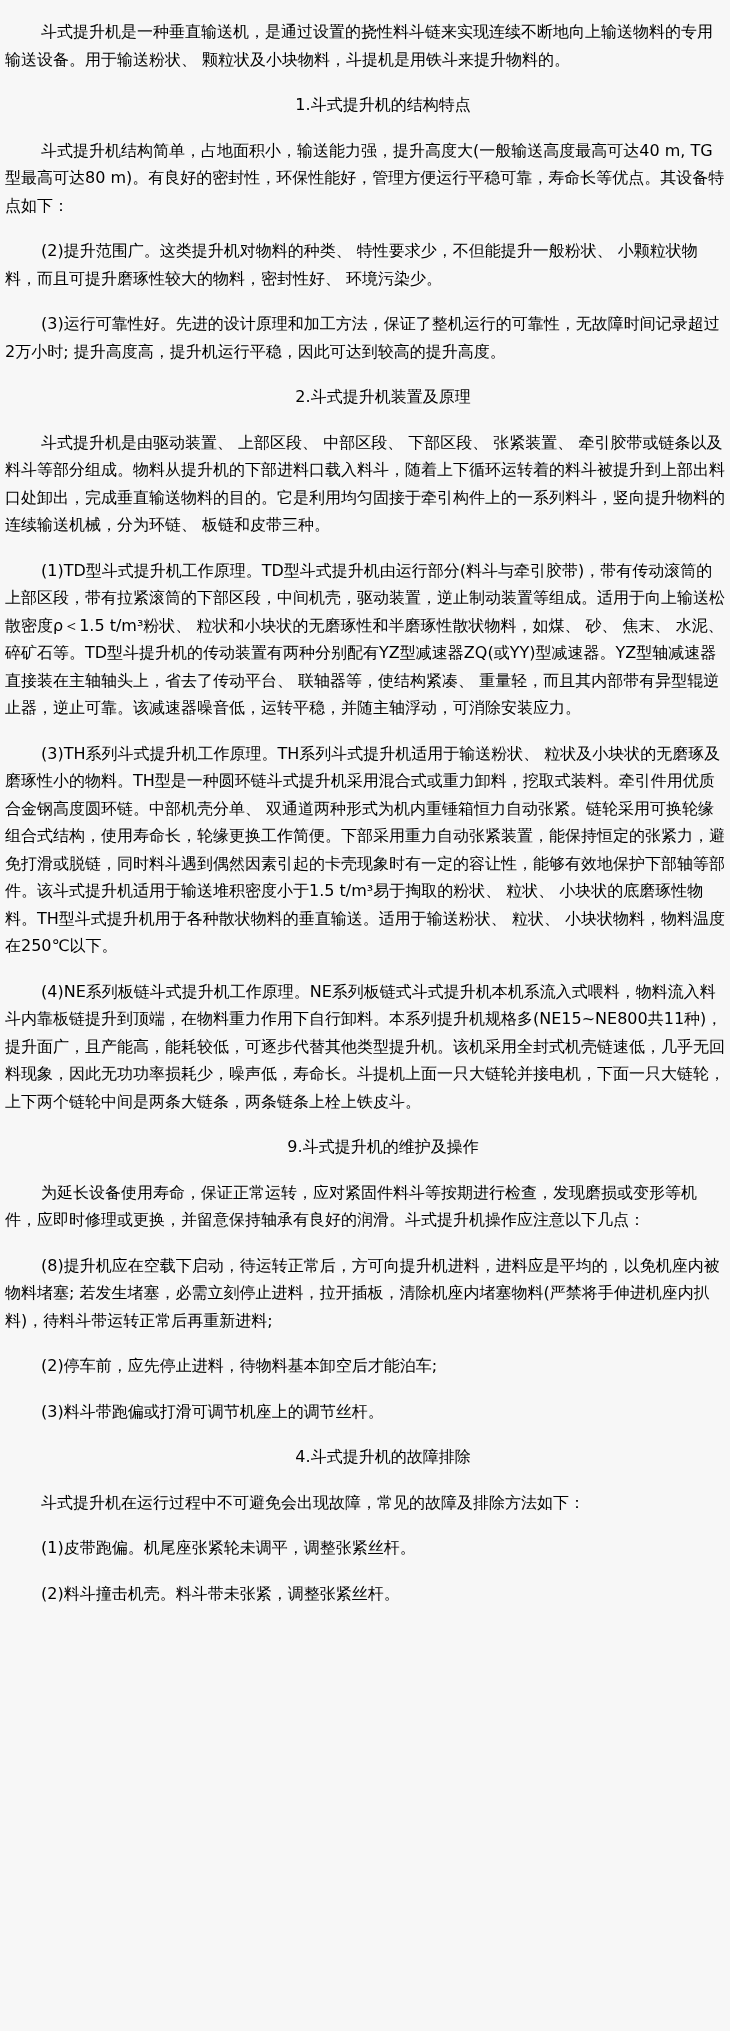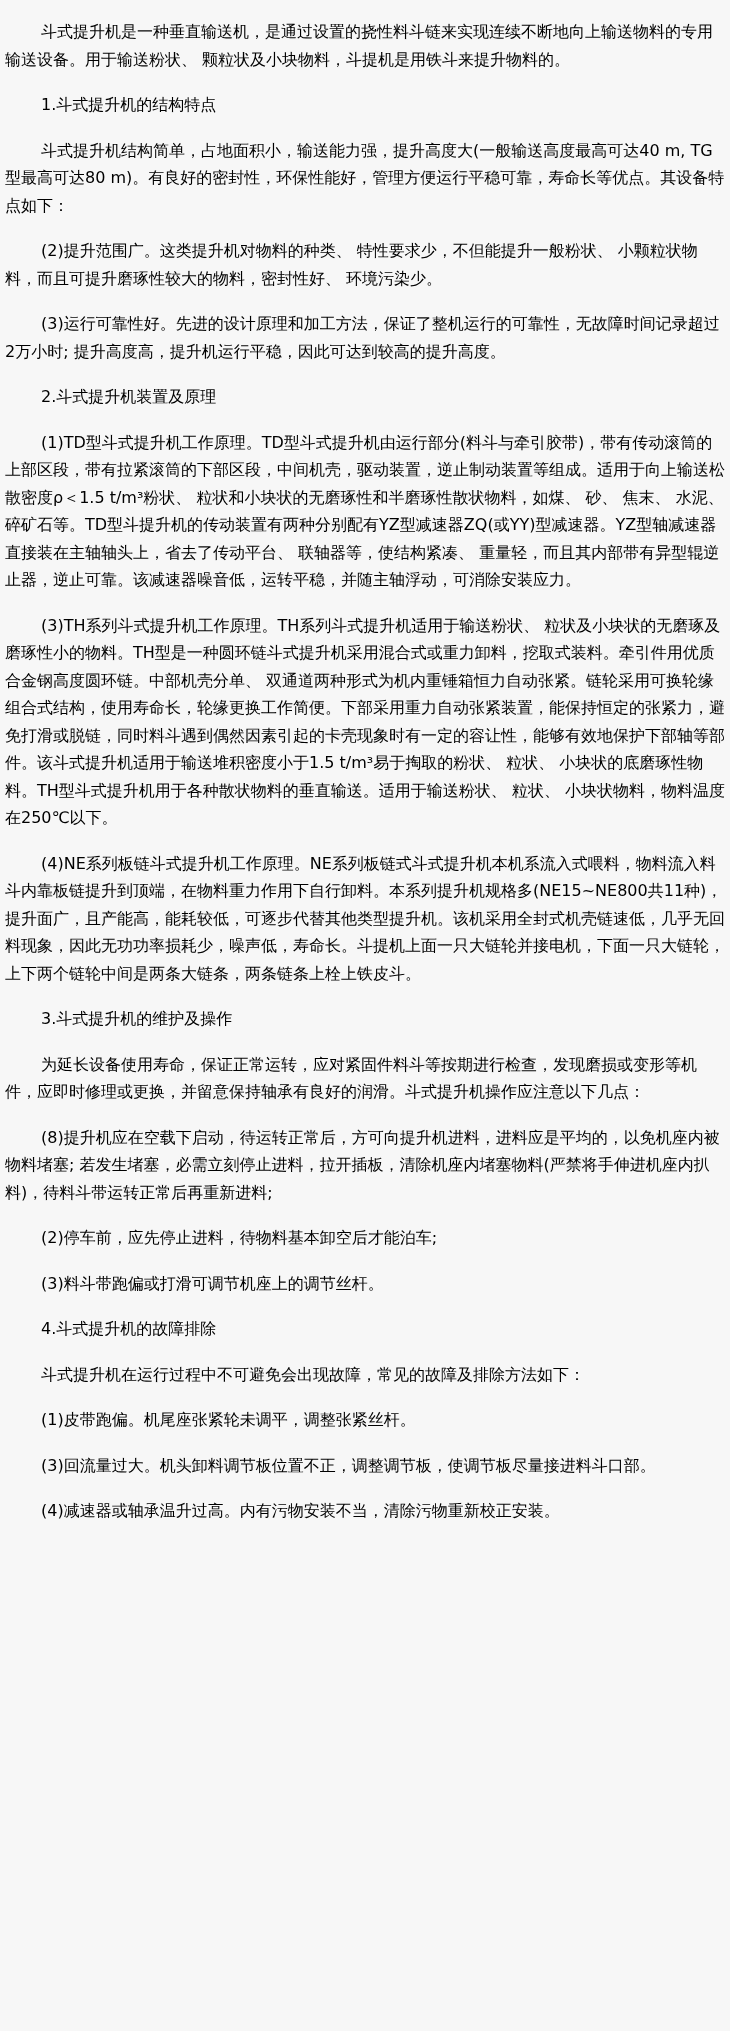--- a/index.html
+++ b/index.html
@@ -19,40 +19,43 @@
     font-size: 16px;
     line-height: 27.5px;
     word-wrap: break-word;
   }
   .article p {
     margin: 0 0 18px 0;
     text-indent: 2.25em;
   }
   .article p.heading {
     font-weight: normal;
+    text-align: center;
   }
 </style>
 </head>
 <body style="background: rgb(247, 247, 247);">
 
 <div class="page">
   <div class="article" style="color: rgb(0, 0, 0);">
       <p class="body">斗式提升机是一种垂直输送机，是通过设置的挠性料斗链来实现连续不断地向上输送物料的专用输送设备。用于输送粉状、 颗粒状及小块物料，斗提机是用铁斗来提升物料的。</p>
       <p class="heading">1.斗式提升机的结构特点</p>
       <p class="body">斗式提升机结构简单，占地面积小，输送能力强，提升高度大(一般输送高度最高可达40 m, TG型最高可达80 m)。有良好的密封性，环保性能好，管理方便运行平稳可靠，寿命长等优点。其设备特点如下：</p>
       <p class="body">(2)提升范围广。这类提升机对物料的种类、 特性要求少，不但能提升一般粉状、 小颗粒状物料，而且可提升磨琢性较大的物料，密封性好、 环境污染少。</p>
       <p class="body">(3)运行可靠性好。先进的设计原理和加工方法，保证了整机运行的可靠性，无故障时间记录超过2万小时; 提升高度高，提升机运行平稳，因此可达到较高的提升高度。</p>
       <p class="heading">2.斗式提升机装置及原理</p>
+      <p class="body">斗式提升机是由驱动装置、 上部区段、 中部区段、 下部区段、 张紧装置、 牵引胶带或链条以及料斗等部分组成。物料从提升机的下部进料口载入料斗，随着上下循环运转着的料斗被提升到上部出料口处卸出，完成垂直输送物料的目的。它是利用均匀固接于牵引构件上的一系列料斗，竖向提升物料的连续输送机械，分为环链、 板链和皮带三种。</p>
       <p class="body">(1)TD型斗式提升机工作原理。TD型斗式提升机由运行部分(料斗与牵引胶带)，带有传动滚筒的上部区段，带有拉紧滚筒的下部区段，中间机壳，驱动装置，逆止制动装置等组成。适用于向上输送松散密度ρ＜1.5 t/m³粉状、 粒状和小块状的无磨琢性和半磨琢性散状物料，如煤、 砂、 焦末、 水泥、 碎矿石等。TD型斗提升机的传动装置有两种分别配有YZ型减速器ZQ(或YY)型减速器。YZ型轴减速器直接装在主轴轴头上，省去了传动平台、 联轴器等，使结构紧凑、 重量轻，而且其内部带有异型辊逆止器，逆止可靠。该减速器噪音低，运转平稳，并随主轴浮动，可消除安装应力。</p>
       <p class="body">(3)TH系列斗式提升机工作原理。TH系列斗式提升机适用于输送粉状、 粒状及小块状的无磨琢及磨琢性小的物料。TH型是一种圆环链斗式提升机采用混合式或重力卸料，挖取式装料。牵引件用优质合金钢高度圆环链。中部机壳分单、 双通道两种形式为机内重锤箱恒力自动张紧。链轮采用可换轮缘组合式结构，使用寿命长，轮缘更换工作简便。下部采用重力自动张紧装置，能保持恒定的张紧力，避免打滑或脱链，同时料斗遇到偶然因素引起的卡壳现象时有一定的容让性，能够有效地保护下部轴等部件。该斗式提升机适用于输送堆积密度小于1.5 t/m³易于掏取的粉状、 粒状、 小块状的底磨琢性物料。TH型斗式提升机用于各种散状物料的垂直输送。适用于输送粉状、 粒状、 小块状物料，物料温度在250℃以下。</p>
       <p class="body">(4)NE系列板链斗式提升机工作原理。NE系列板链式斗式提升机本机系流入式喂料，物料流入料斗内靠板链提升到顶端，在物料重力作用下自行卸料。本系列提升机规格多(NE15~NE800共11种)，提升面广，且产能高，能耗较低，可逐步代替其他类型提升机。该机采用全封式机壳链速低，几乎无回料现象，因此无功功率损耗少，噪声低，寿命长。斗提机上面一只大链轮并接电机，下面一只大链轮，上下两个链轮中间是两条大链条，两条链条上栓上铁皮斗。</p>
-      <p class="heading">3.斗式提升机的维护及操作</p>
+      <p class="heading">9.斗式提升机的维护及操作</p>
       <p class="body">为延长设备使用寿命，保证正常运转，应对紧固件料斗等按期进行检查，发现磨损或变形等机件，应即时修理或更换，并留意保持轴承有良好的润滑。斗式提升机操作应注意以下几点：</p>
       <p class="body">(8)提升机应在空载下启动，待运转正常后，方可向提升机进料，进料应是平均的，以免机座内被物料堵塞; 若发生堵塞，必需立刻停止进料，拉开插板，清除机座内堵塞物料(严禁将手伸进机座内扒料)，待料斗带运转正常后再重新进料;</p>
       <p class="body">(2)停车前，应先停止进料，待物料基本卸空后才能泊车;</p>
       <p class="body">(3)料斗带跑偏或打滑可调节机座上的调节丝杆。</p>
       <p class="heading">4.斗式提升机的故障排除</p>
       <p class="body">斗式提升机在运行过程中不可避免会出现故障，常见的故障及排除方法如下：</p>
       <p class="body">(1)皮带跑偏。机尾座张紧轮未调平，调整张紧丝杆。</p>
+      <p class="body">(2)料斗撞击机壳。料斗带未张紧，调整张紧丝杆。</p>
       <p class="body">(3)回流量过大。机头卸料调节板位置不正，调整调节板，使调节板尽量接进料斗口部。</p>
       <p class="body">(4)减速器或轴承温升过高。内有污物安装不当，清除污物重新校正安装。</p>
     </div>
 </div>
 
 </body></html>

